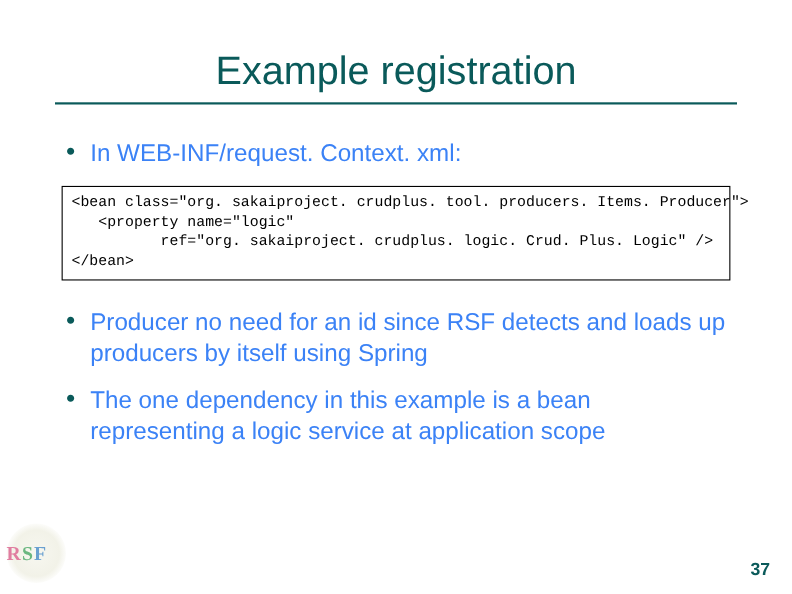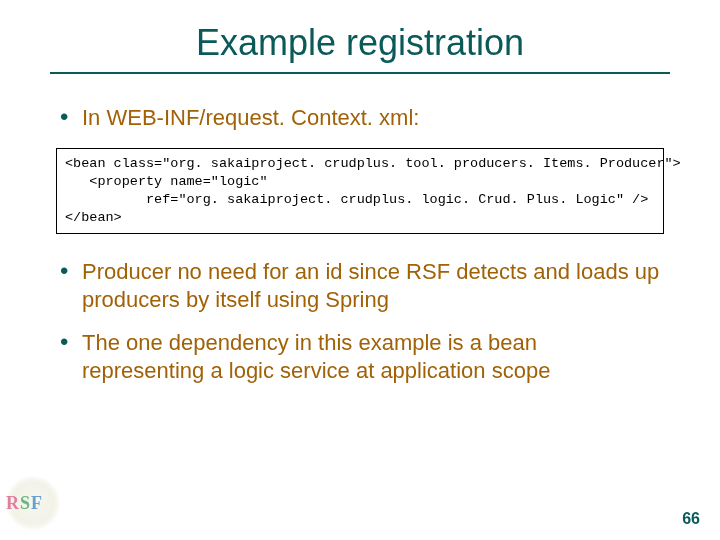--- a/index.html
+++ b/index.html
@@ -11,38 +11,39 @@
     position: relative;
     overflow: hidden;
   }
   .title {
     text-align: center;
     color: #0a5a5a;
     font-size: 36px;
     font-weight: normal;
     padding-top: 22px;
     padding-bottom: 8px;
+    margin-top: 21px;
   }
   .underline {
     width: 620px;
     height: 2px;
     background: #0a5a5a;
     margin: 0 auto 30px auto;
   }
   .content {
     padding: 0 56px;
   }
   .bullet-list {
     list-style: none;
     padding-left: 0;
   }
   .bullet-list li {
     position: relative;
     padding-left: 26px;
-    color: #a16207;
+    color: #3b82f6;
     font-size: 22px;
     line-height: 1.25;
     margin-bottom: 16px;
   }
   .bullet-list li::before {
     content: "•";
     position: absolute;
     left: 4px;
     top: -2px;
     font-size: 24px;
@@ -116,13 +117,13 @@
 </div>
 
 <div class="logo">
   <div class="logo-circle">
     <span class="logo-text">
       <span class="logo-r">R</span><span class="logo-s">S</span><span class="logo-f">F</span>
     </span>
   </div>
 </div>
 
-<div class="page-num">66</div>
+<div class="page-num">37</div>
 
 </body></html>

